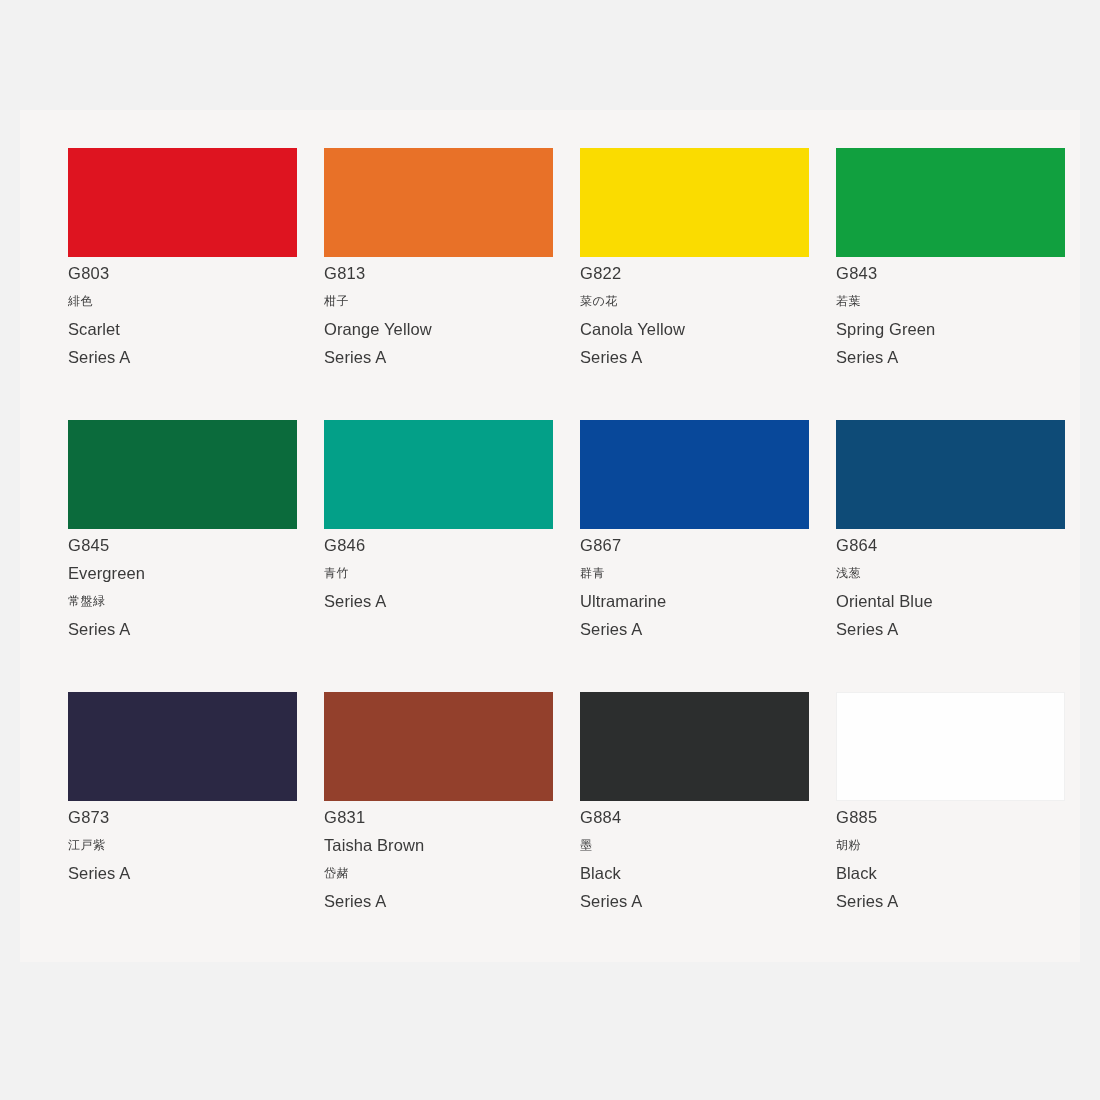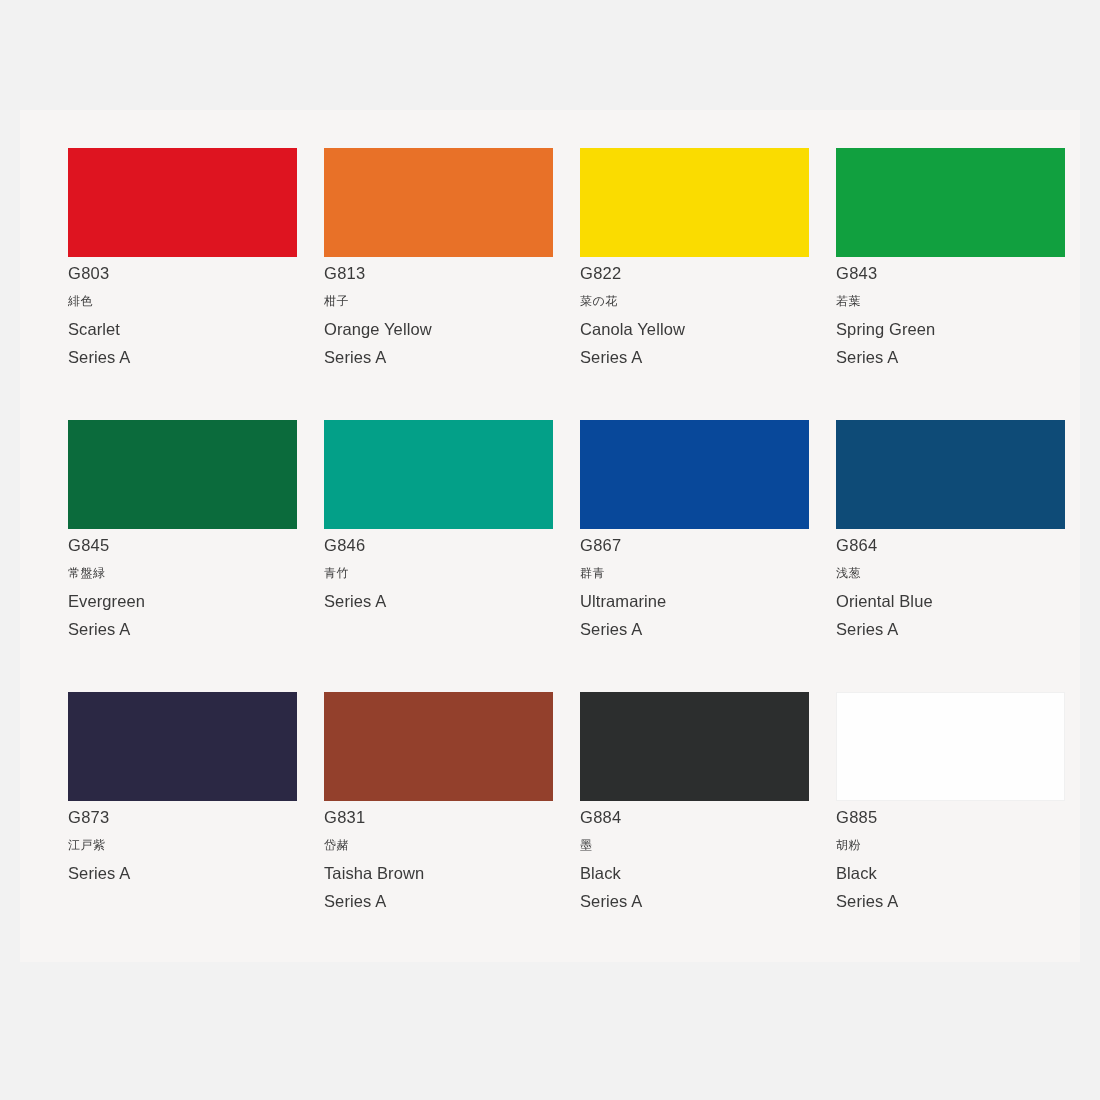--- a/index.html
+++ b/index.html
@@ -111,22 +111,22 @@
           <div class="swatch-line code">G843</div>
           <div class="swatch-line jp">若葉</div>
           <div class="swatch-line en">Spring Green</div>
           <div class="swatch-line se">Series A</div>
         </div>
       </div>
       <div class="swatch-cell">
         <div class="swatch-chip" style="background: rgb(11, 107, 60);"></div>
         <div class="swatch-info">
           <div class="swatch-line code">G845</div>
+          <div class="swatch-line en">Evergreen</div>
           <div class="swatch-line jp">常盤緑</div>
-          <div class="swatch-line en">Evergreen</div>
           <div class="swatch-line se">Series A</div>
         </div>
       </div>
       <div class="swatch-cell">
         <div class="swatch-chip" style="background: rgb(3, 160, 136);"></div>
         <div class="swatch-info">
           <div class="swatch-line code">G846</div>
           <div class="swatch-line jp">青竹</div>
           <div class="swatch-line se">Series A</div>
         </div>
@@ -154,22 +154,22 @@
         <div class="swatch-info">
           <div class="swatch-line code">G873</div>
           <div class="swatch-line jp">江戸紫</div>
           <div class="swatch-line se">Series A</div>
         </div>
       </div>
       <div class="swatch-cell">
         <div class="swatch-chip" style="background: rgb(147, 64, 44);"></div>
         <div class="swatch-info">
           <div class="swatch-line code">G831</div>
+          <div class="swatch-line en">Taisha Brown</div>
           <div class="swatch-line jp">岱赭</div>
-          <div class="swatch-line en">Taisha Brown</div>
           <div class="swatch-line se">Series A</div>
         </div>
       </div>
       <div class="swatch-cell">
         <div class="swatch-chip" style="background: rgb(44, 46, 46);"></div>
         <div class="swatch-info">
           <div class="swatch-line code">G884</div>
           <div class="swatch-line jp">墨</div>
           <div class="swatch-line en">Black</div>
           <div class="swatch-line se">Series A</div>

